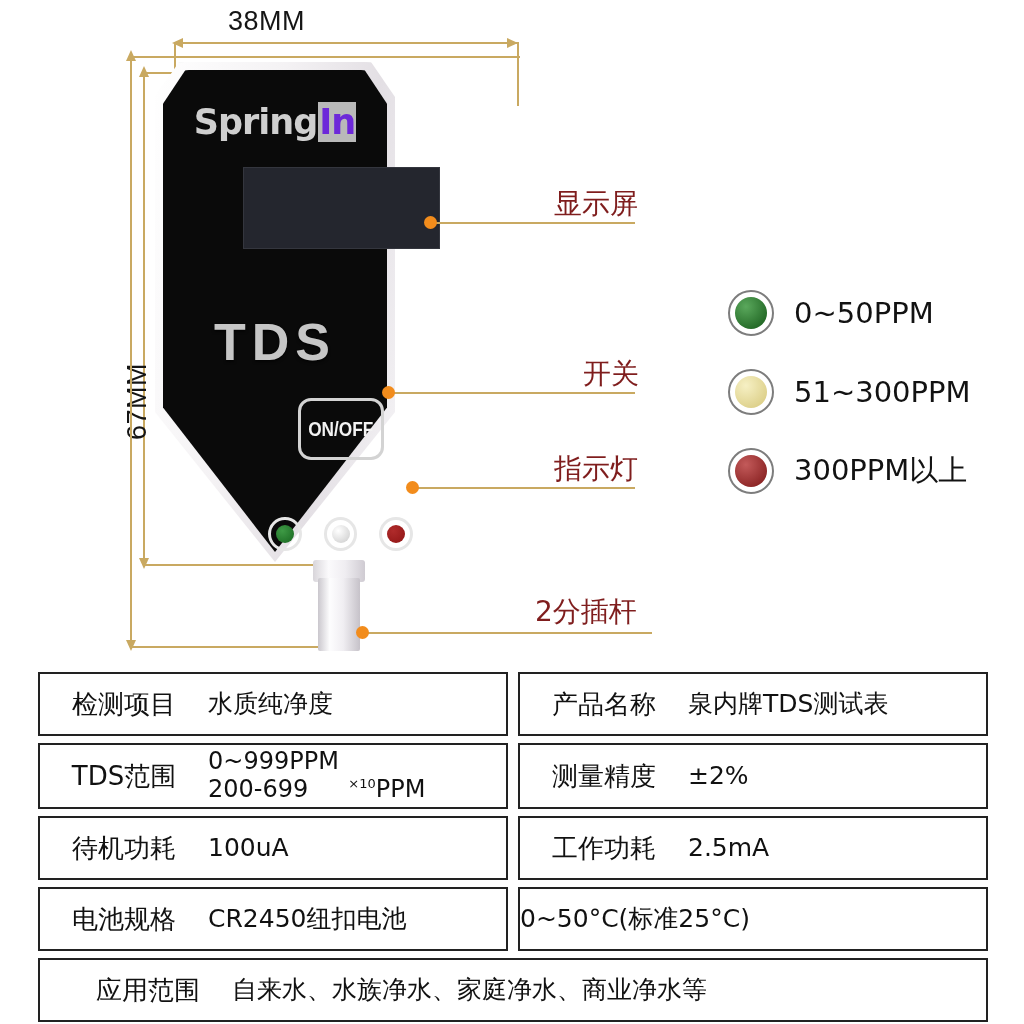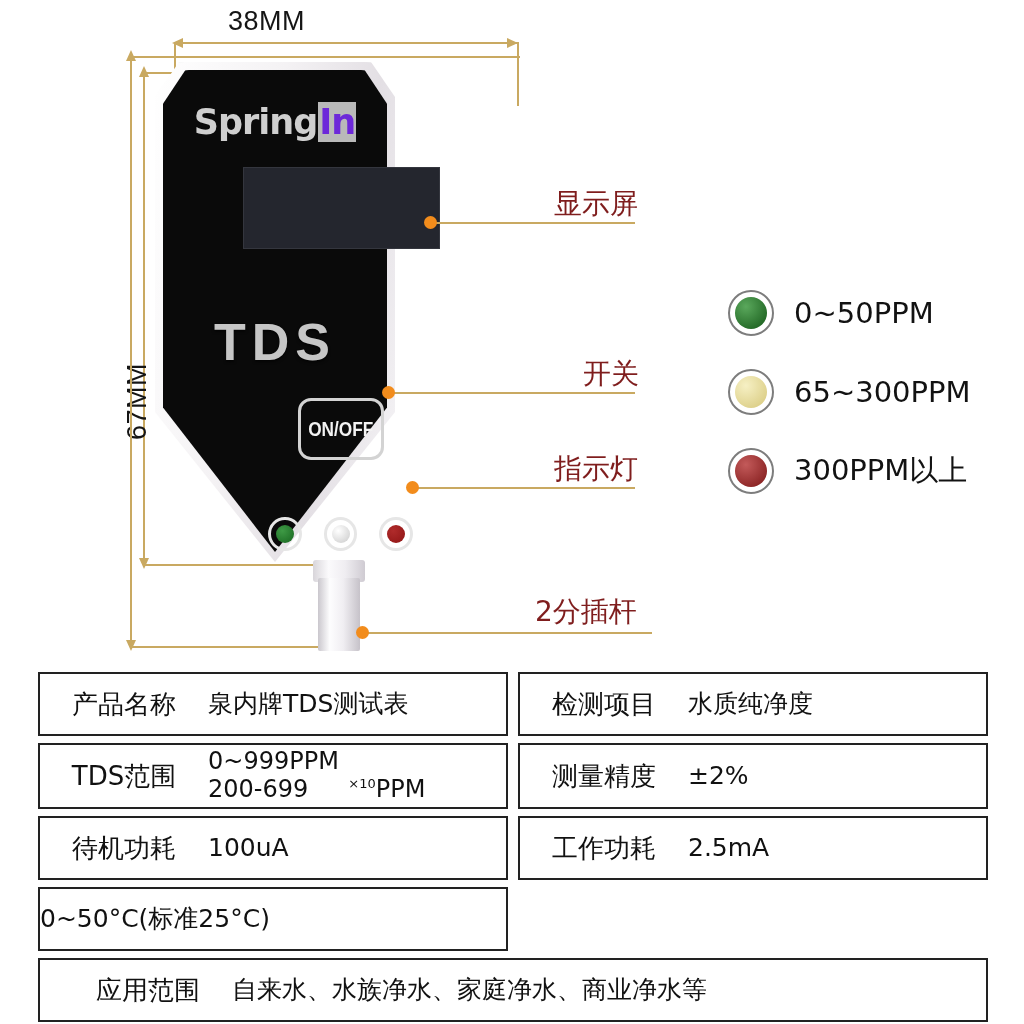--- a/index.html
+++ b/index.html
@@ -254,40 +254,40 @@
     <div class="legend-row">
       <div class="legend-ring">
           <div class="legend-ball lg-green"></div>
         </div>
       <div class="legend-text">0~50PPM</div>
     </div>
     <div class="legend-row">
       <div class="legend-ring">
           <div class="legend-ball lg-yellow"></div>
         </div>
-      <div class="legend-text">65~300PPM</div>
+      <div class="legend-text">51~300PPM</div>
     </div>
     <div class="legend-row">
       <div class="legend-ring">
           <div class="legend-ball lg-red"></div>
         </div>
       <div class="legend-text">300PPM以上</div>
     </div>
   </div>
 
   <div id="spec">
 
     <div class="row">
       <div class="cell half">
+        <div class="k">检测项目</div>
+        <div class="v">水质纯净度</div>
+      </div>
+      <div class="cell half">
         <div class="k">产品名称</div>
         <div class="v">泉内牌TDS测试表</div>
-      </div>
-      <div class="cell half">
-        <div class="k">检测项目</div>
-        <div class="v">水质纯净度</div>
       </div>
     </div>
 
     <div class="row">
       <div class="cell half tall">
         <div class="k">TDS范围</div>
         <div class="v two">
           <div>0~999PPM</div>
           <div><span>200-699</span><sup>×10</sup><span>PPM</span></div>
         </div>
@@ -304,20 +304,24 @@
         <div class="v">100uA</div>
       </div>
       <div class="cell half">
         <div class="k">工作功耗</div>
         <div class="v">2.5mA</div>
       </div>
     </div>
 
     <div class="row">
       <div class="cell half">
+        <div class="k">电池规格</div>
+        <div class="v">CR2450纽扣电池</div>
+      </div>
+      <div class="cell half">
         <div class="v">0~50°C(标准25°C)</div>
       </div>
     </div>
 
     <div class="row">
       <div class="cell full">
         <div class="k">应用范围</div>
         <div class="v">自来水、水族净水、家庭净水、商业净水等</div>
       </div>
     </div>

